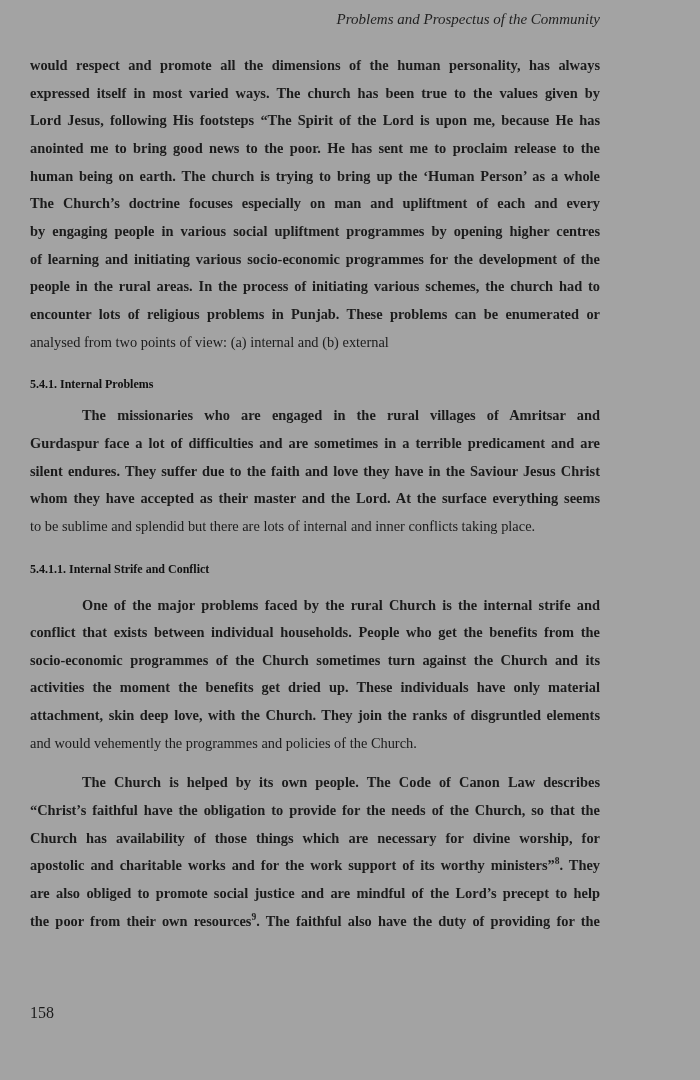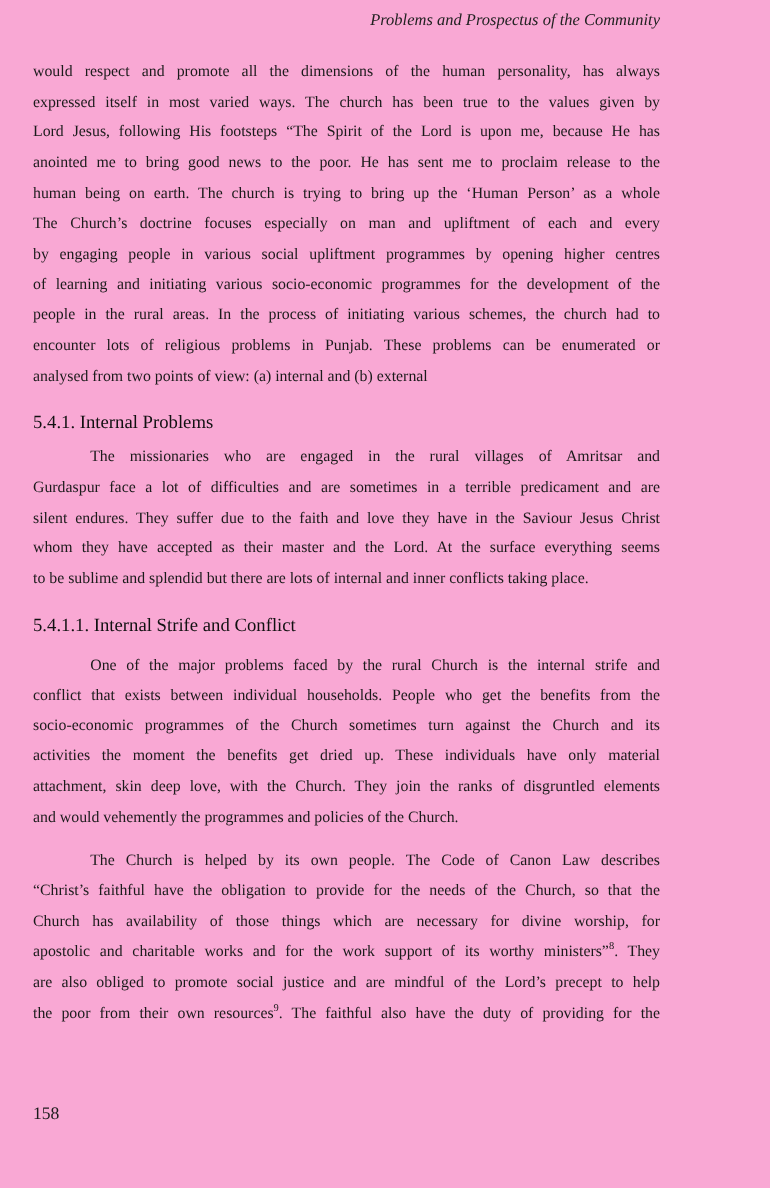--- a/index.html
+++ b/index.html
@@ -7,21 +7,21 @@
     width: 700px; height: 1080px;
     background: #ffffff;
     color: #1b1b1b;
     font-family: "Liberation Serif", "DejaVu Serif", serif;
   }
   .page {
     box-sizing: border-box;
     width: 700px; height: 1080px;
     padding: 9px 100px 0 30px;
     overflow: hidden;
-    background: #f9a8d4;
+    background: #a3a3a3;
   }
   .running-header {
     text-align: right;
     font-style: italic;
     font-size: 15px;
     line-height: 20px;
     color: #222;
   }
   .body-text {
     margin-top: 23px;
@@ -29,30 +29,31 @@
   }
   .para { margin: 0; }
   .para.gap-top { margin-top: 12px; }
   .line {
     line-height: 27.65px;
     text-align: left;
   }
   .line.j {
     text-align: justify;
     text-align-last: justify;
+    font-weight: bold;
   }
   .line.ind { text-indent: 52px; }
   sup.fn {
     font-size: 9.5px;
     line-height: 0;
     vertical-align: 6px;
   }
   .section-heading {
-    font-size: 17px;
-    font-weight: normal;
+    font-size: 12px;
+    font-weight: bold;
     line-height: 26px;
     margin: 15px 0 5px 0;
     color: #111;
   }
   .section-heading.sub { margin-bottom: 10px; }
   .page-number-row {
     margin-top: 68px;
     text-align: left;
     font-size: 16px;
     line-height: 20px;

